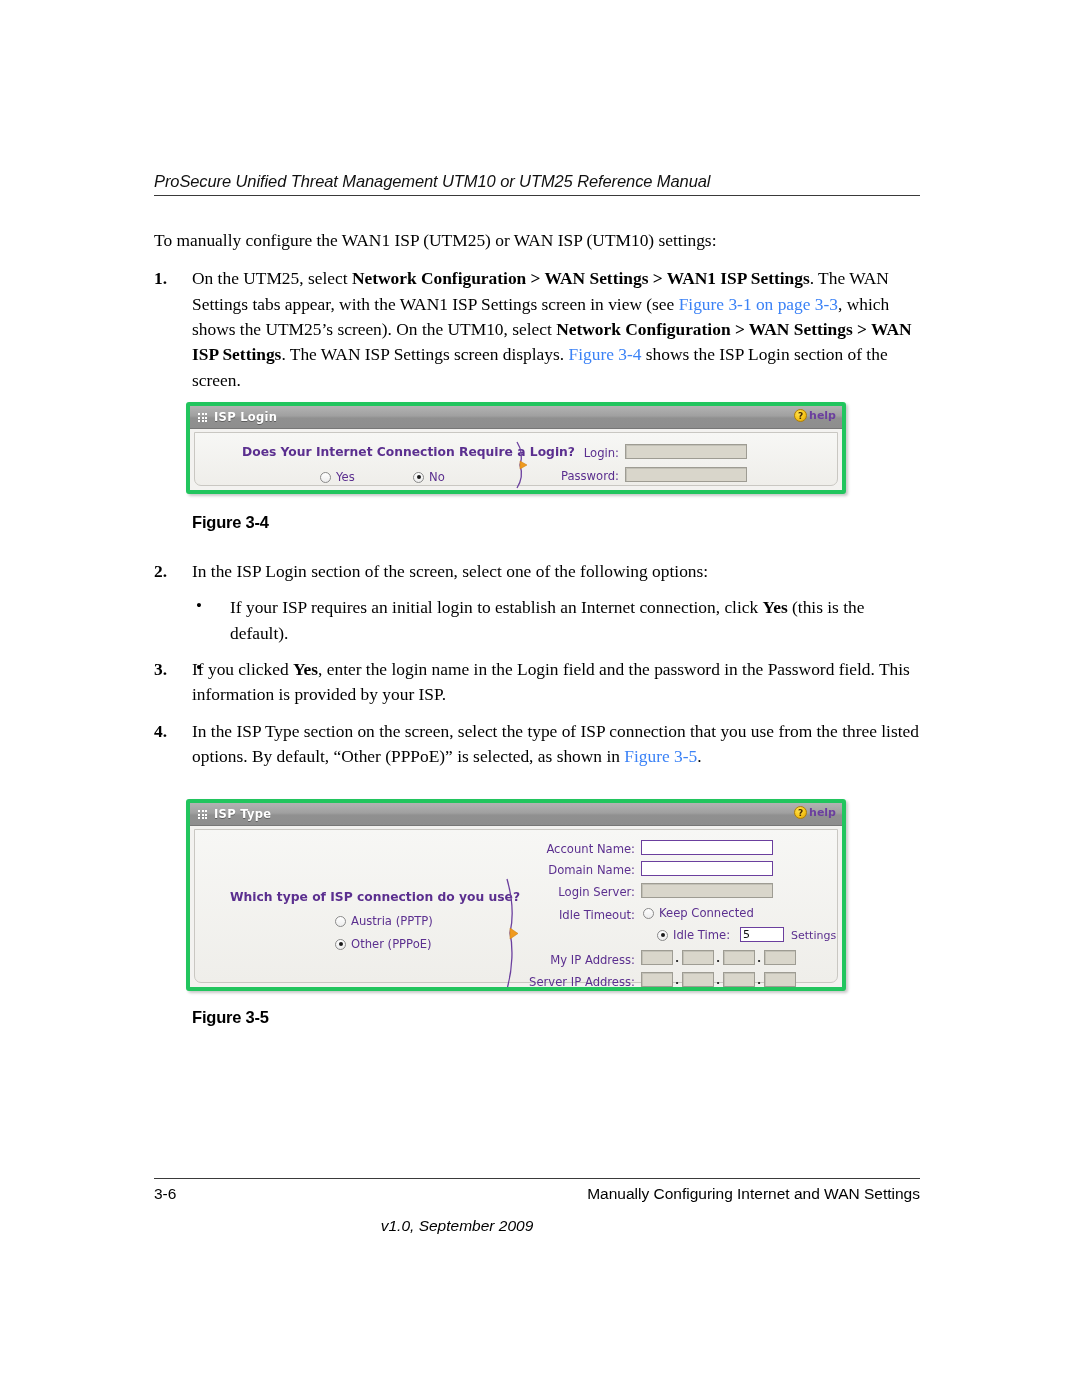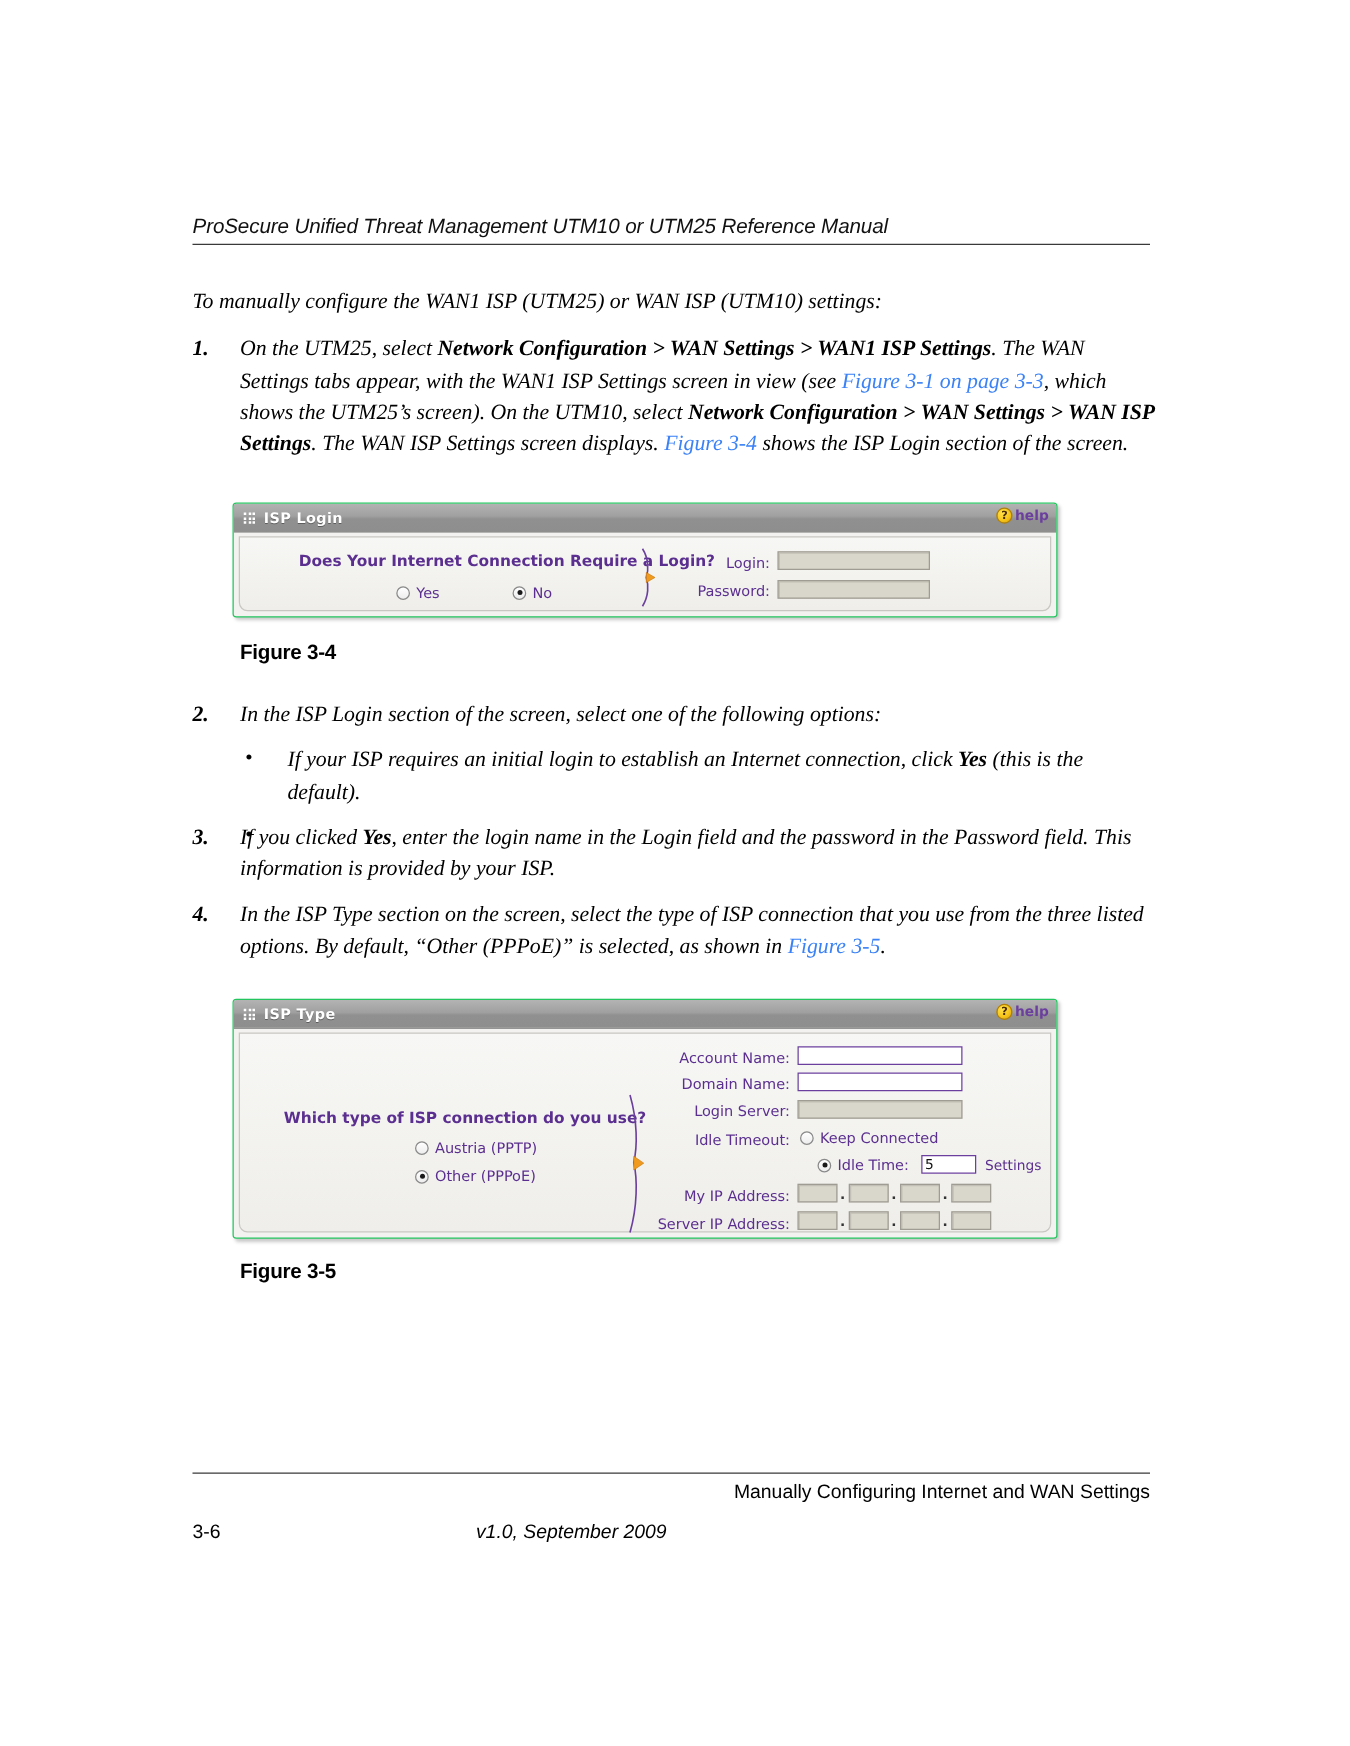--- a/index.html
+++ b/index.html
@@ -45,21 +45,20 @@
   }
 
   
   .content {
     position: absolute;
     left: 154px;
     top: 228px;
     width: 772px;
     font-size: 17.4px;
     line-height: 1.455;
-    font-style: italic;
   }
   .intro {
     margin: 0 0 13px 0;
   }
   .step {
     position: relative;
     padding-left: 38px;
     margin: 0 0 11px 0;
   }
   .step .num {
@@ -99,21 +98,21 @@
   
   .shot {
     position: absolute;
     background: #ffffff;
     box-sizing: border-box;
     font-family: "DejaVu Sans", sans-serif;
   }
   .shot-inner {
     position: absolute;
     left: 6px; top: 6px; right: 6px; bottom: 6px;
-    border: 1px solid #22c55e;
+    border: 4px solid #22c55e;
     background: #f3f2f0;
     border-radius: 3px;
     box-shadow: 2px 2px 3px rgba(0,0,0,0.22);
     overflow: hidden;
   }
   .titlebar {
     position: relative;
     height: 22px;
     background: linear-gradient(to bottom, #b3b3b3 0%, #a0a0a0 45%, #909090 55%, #8e8e8e 100%);
     border-bottom: 1px solid #777;
@@ -272,21 +271,21 @@
   }
   .footer-row {
     margin-top: 6px;
     position: relative;
     height: 22px;
     font-family: "Liberation Sans", sans-serif;
     font-size: 15.5px;
   }
   .footer-page {
     position: absolute;
-    left: 0; top: 0; margin-top: 32px;
+    left: 0; top: 0;
   }
   .footer-section {
     position: absolute;
     right: 0; top: 0;
     white-space: nowrap;
   }
   .footer-version {
     margin-top: 10px;
     text-align: center;
     font-family: "Liberation Sans", sans-serif;

